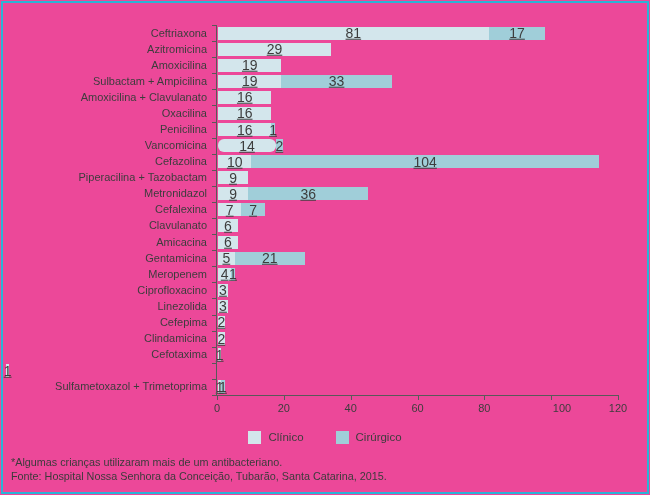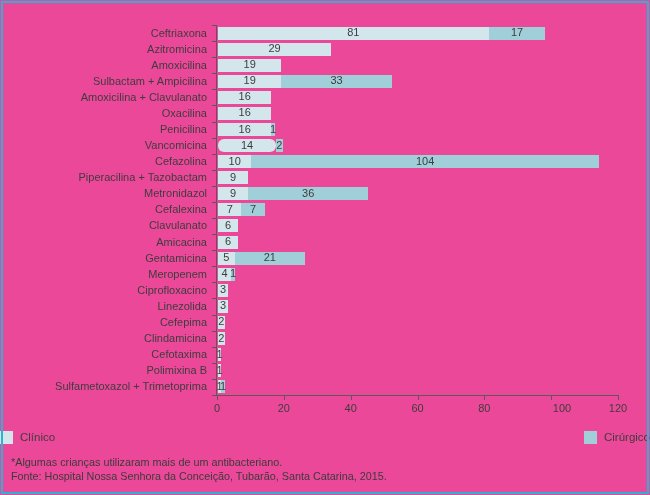--- a/index.html
+++ b/index.html
@@ -18,37 +18,37 @@
   #rows { position:absolute; left:0; top:25px; width:650px; }
   .row { display:flex; align-items:center; height:16.087px; }
   .cat-label {
     width:212px; padding-right:5px; text-align:right; flex:0 0 auto;
     font-size:11px; color:#3d3d3d; white-space:nowrap; line-height:1;
   }
   .bars { display:flex; height:13px; margin-left:6px; flex:0 0 auto; }
   .seg { position:relative; height:13px; }
   .seg .val {
     position:absolute; left:50%; top:50%; transform:translate(-50%,-52%);
-    font-size:11px; color:#3d3d3d; white-space:nowrap; line-height:1;
+    font-size:14px; color:#3d3d3d; white-space:nowrap; line-height:1;text-decoration:underline;
   }
 
   
   .yaxis-line { position:absolute; left:216px; top:25px; width:1px; height:370px; background:#595959; }
   .ytick { position:absolute; left:212px; width:4px; height:1px; background:#595959; }
   .xaxis-line { position:absolute; left:212px; top:395px; width:407px; height:1px; background:#595959; }
   .xtick { position:absolute; top:396px; width:1px; height:4px; background:#595959; }
   .xtick-label {
     position:absolute; top:402px; width:40px; margin-left:-20px; text-align:center;
     font-size:11px; color:#3d3d3d;
   }
 
   
   .legend {
     position:absolute; left:0; top:431px; width:650px;
-    display:flex; justify-content:space-between; align-items:center; gap:32px;
+    display:flex; justify-content:center; align-items:center; gap:32px;
   }
   .legend-item { display:flex; align-items:center; gap:7px; }
   .swatch { width:13px; height:13px; display:inline-block; }
   .legend-label { font-size:11.5px; color:#3d3d3d; line-height:1; }
 
   
   .footnotes { position:absolute; left:11px; top:456px; }
   .footnote { font-size:10.8px; color:#3b3b3b; line-height:13.5px; white-space:nowrap; }
 </style>
 </head>
@@ -247,21 +247,20 @@
         </div>
         <div class="row">
           <div class="cat-label">Cefotaxima</div>
           <div class="bars">
             <div class="seg" style="width: 3.34167px; background: rgb(211, 230, 236);">
               <span class="val">1</span>
             </div>
           </div>
         </div>
         <div class="row">
-          <div class="cat-label">Polimixina B</div>
           <div class="bars">
             <div class="seg" style="width: 3.34167px; background: rgb(211, 230, 236);">
               <span class="val">1</span>
             </div>
           </div>
         </div>
         <div class="row">
           <div class="cat-label">Sulfametoxazol + Trimetoprima</div>
           <div class="bars">
             <div class="seg" style="width: 3.34167px; background: rgb(211, 230, 236);">

